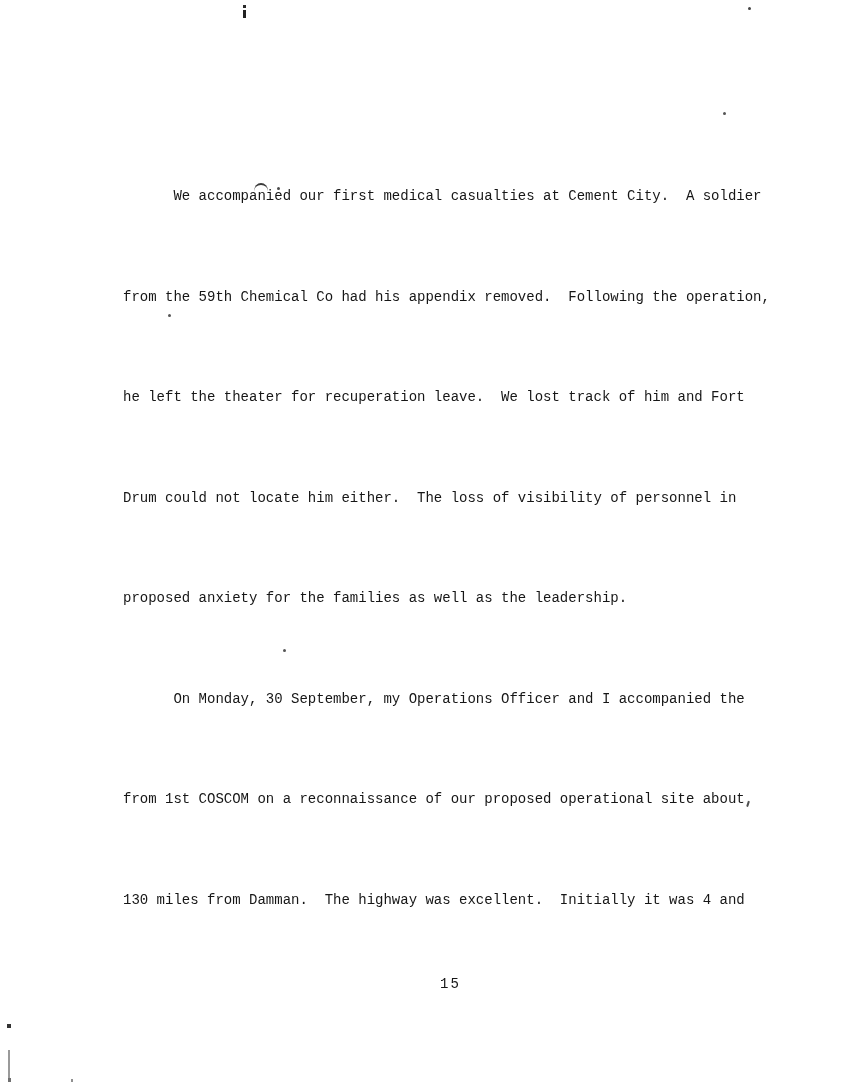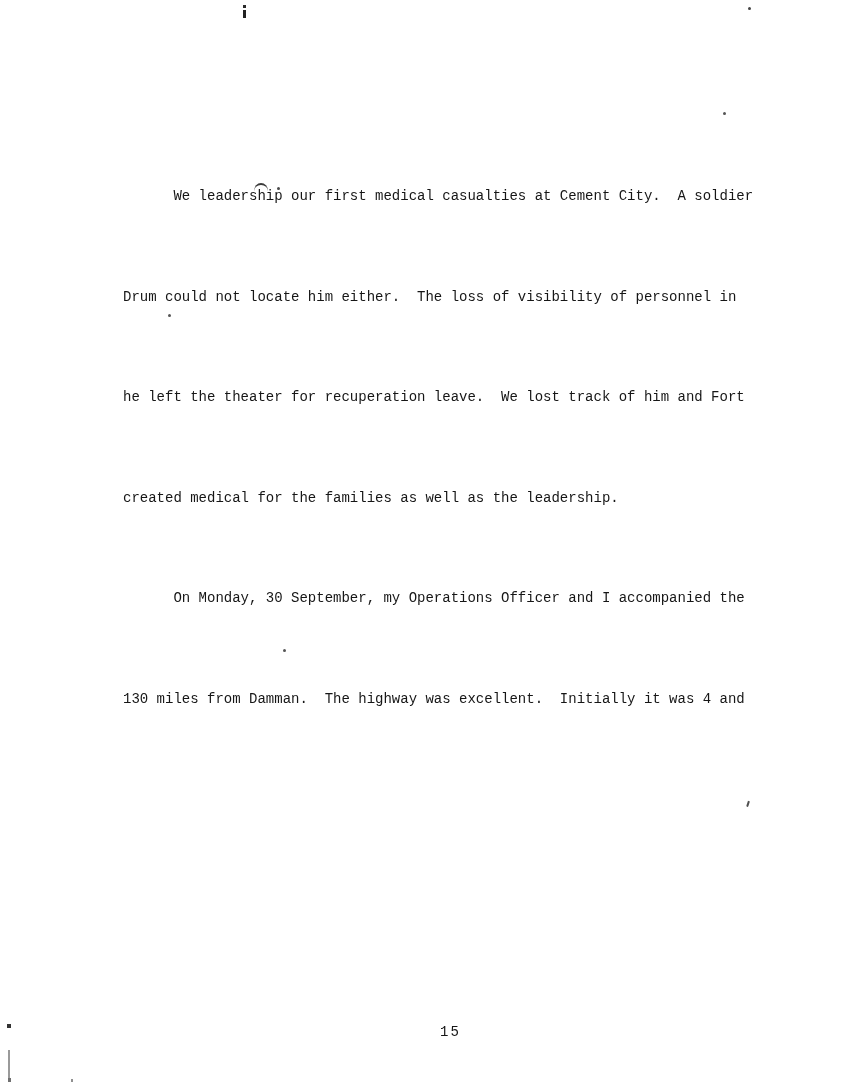--- a/index.html
+++ b/index.html
@@ -25,21 +25,21 @@
     line-height: 33.5px;
     white-space: pre;
     letter-spacing: 0px;
   }
   .line {
     height: 33.5px;
   }
   .page-number {
     position: absolute;
     left: 123px;
-    top: 1024px;
+    top: 976px;
     width: 655px;
     text-align: center;
     font-size: 14px;
     letter-spacing: 2px;
   }
   
   .artifact { position: absolute; }
   .a-top-i-dot      { left: 243px; top: 5px;    width: 3px;  height: 3px;  background: #2a2a2a; }
   .a-top-i-bar      { left: 243px; top: 10px;   width: 3px;  height: 8px;  background: #222222; }
   .a-top-right-dot  { left: 748px; top: 7px;    width: 3px;  height: 3px;  background: #444444; border-radius: 50%; }
@@ -55,25 +55,27 @@
   .a-bl-line        { left: 8px;   top: 1050px; width: 2px;  height: 30px; background: #9a9a9a; }
   .a-bl-speck2      { left: 8px;   top: 1078px; width: 3px;  height: 4px;  background: #707070; }
   .a-bottom-dot     { left: 71px;  top: 1079px; width: 2px;  height: 3px;  background: #909090; }
 </style>
 </head>
 <body>
 
 <div class="page">
 
   <div class="text-block">
-    <div class="line">      We leadership our first medical casualties at Cement City.  A soldier</div>
+    <div class="line">      We accompanied our first medical casualties at Cement City.  A soldier</div>
+    <div class="line">from the 59th Chemical Co had his appendix removed.  Following the operation,</div>
+    <div class="line">he left the theater for recuperation leave.  We lost track of him and Fort</div>
     <div class="line">Drum could not locate him either.  The loss of visibility of personnel in</div>
-    <div class="line">he left the theater for recuperation leave.  We lost track of him and Fort</div>
-    <div class="line">created medical for the families as well as the leadership.</div>
+    <div class="line">proposed anxiety for the families as well as the leadership.</div>
     <div class="line">      On Monday, 30 September, my Operations Officer and I accompanied the</div>
+    <div class="line">from 1st COSCOM on a reconnaissance of our proposed operational site about</div>
     <div class="line">130 miles from Damman.  The highway was excellent.  Initially it was 4 and</div>
     
     
     
     
     
     
     
     
     

